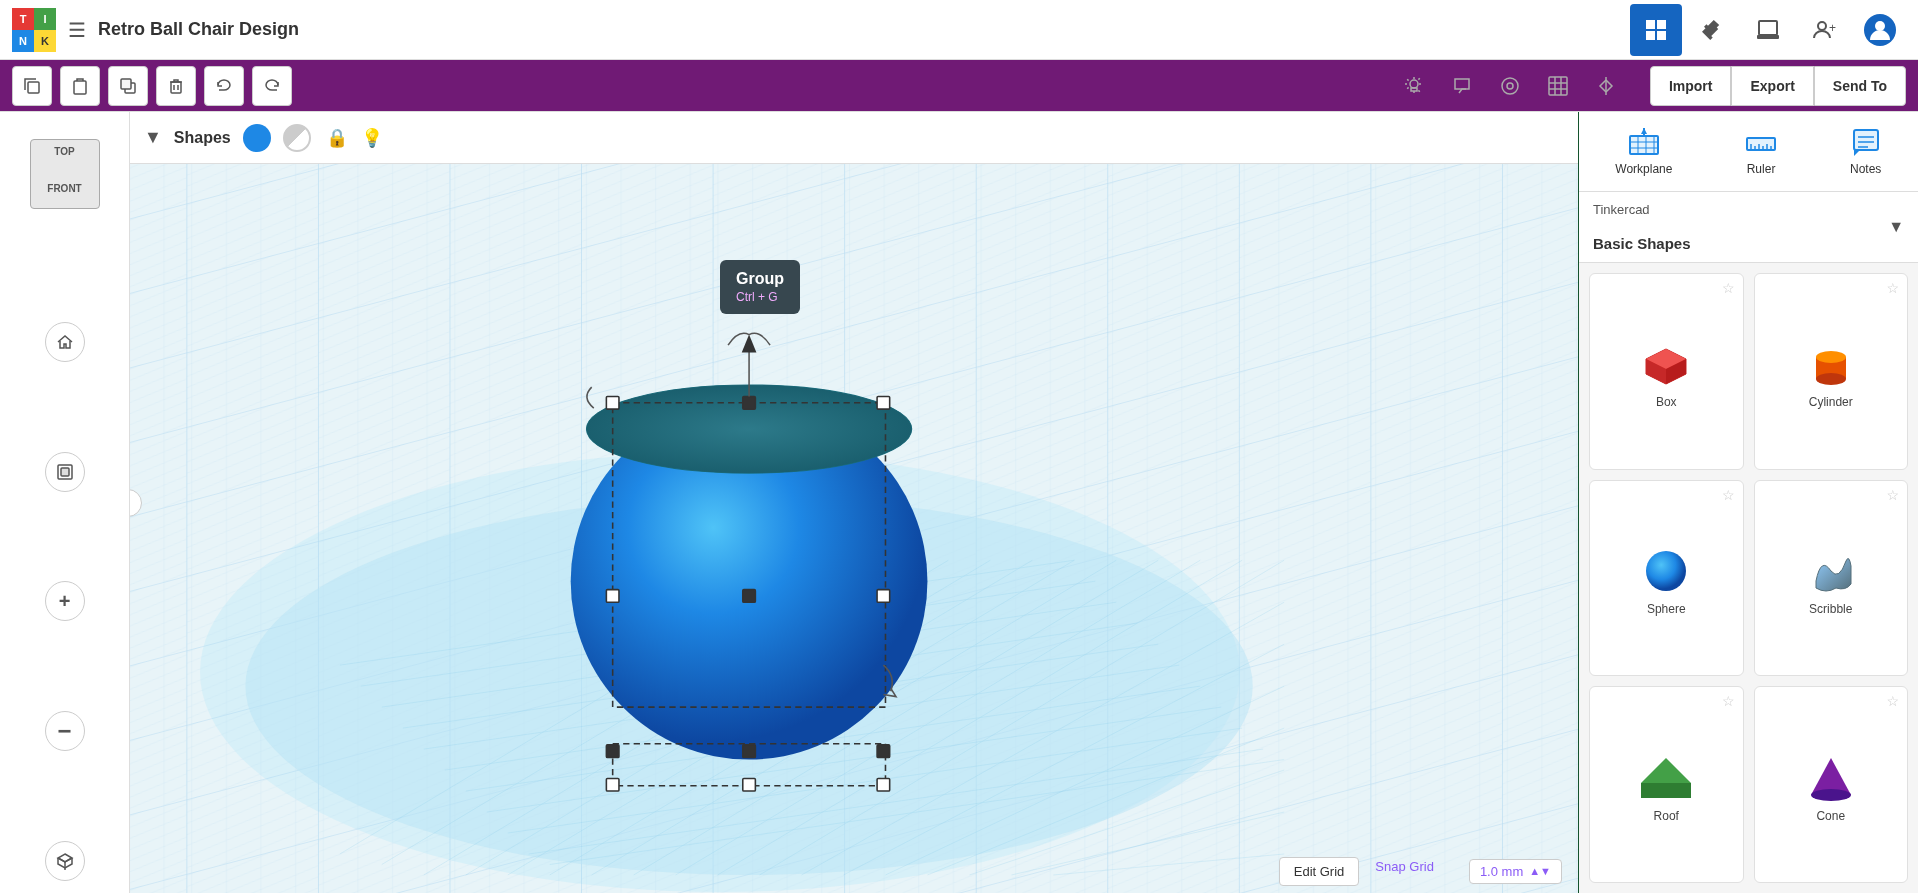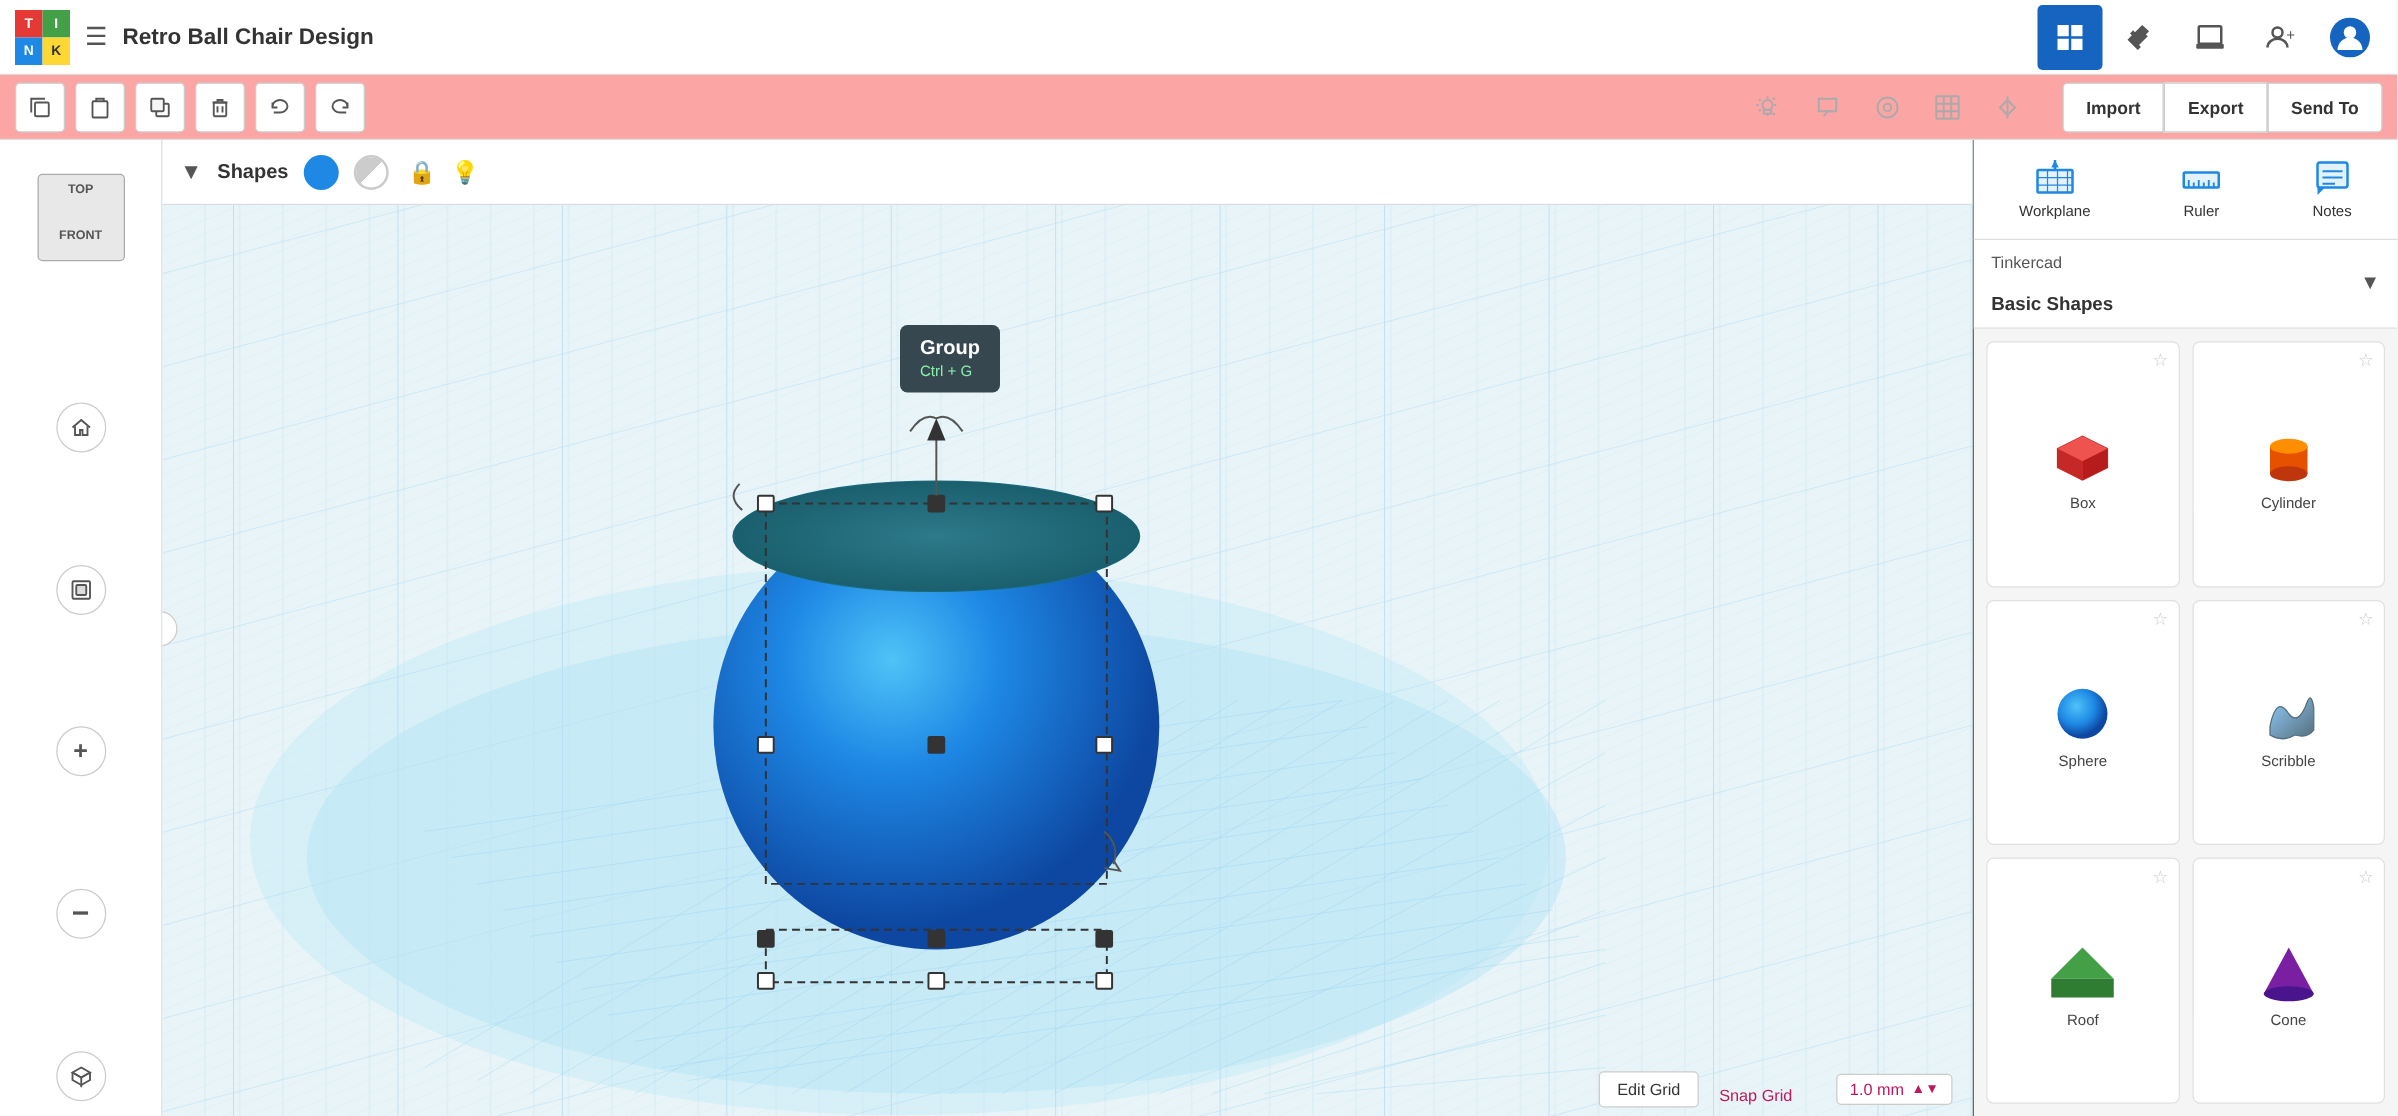--- a/index.html
+++ b/index.html
@@ -30,21 +30,21 @@
     #header-right { display: flex; align-items: center; gap: 4px; margin-left: auto; }
     .header-icon-btn {
       width: 52px; height: 52px; display: flex; align-items: center; justify-content: center;
       cursor: pointer; border: none; background: transparent; font-size: 20px; color: #555;
     }
     .header-icon-btn.active { background: #1565c0; color: #fff; border-radius: 4px; }
 
     
     #toolbar {
       display: flex; align-items: center;
-      height: 52px; background: #fca5a5;
+      height: 52px; background: #701a75;
       border-bottom: 1px solid #ddd;
       padding: 0 12px; gap: 8px;
     }
     .toolbar-btn {
       width: 40px; height: 40px; display: flex; align-items: center; justify-content: center;
       cursor: pointer; border: 1px solid transparent; background: #fff;
       border-radius: 4px; font-size: 16px; color: #444;
       border: 1px solid #ccc;
     }
     .toolbar-spacer { flex: 1; }
@@ -96,38 +96,38 @@
     #scene {
       position: absolute; top: 0; left: 0; width: 100%; height: 100%;
     }
 
     
     #group-tooltip {
       position: absolute; top: 148px; left: 590px;
       background: #37474f; color: #fff; border-radius: 6px;
       padding: 10px 16px; font-size: 15px; z-index: 100;
     }
-    #group-tooltip .ctrl-hint { font-size: 12px; color: #86efac; margin-top: 2px; }
+    #group-tooltip .ctrl-hint { font-size: 12px; color: #f0abfc; margin-top: 2px; }
     .shape-color-btn {
       width: 30px; height: 30px; border-radius: 50%; cursor: pointer; border: none;
     }
     .shape-solid { background: #1e88e5; }
 
     
     #bottom-bar {
       position: absolute; bottom: 0; left: 0; right: 0;
       height: 44px; display: flex; align-items: center; justify-content: flex-end;
       padding: 0 16px; gap: 16px; background: transparent;
     }
     #edit-grid-btn {
       background: #fff; border: 1px solid #ccc; border-radius: 4px;
       padding: 6px 14px; font-size: 13px; cursor: pointer; color: #333;
     }
     #snap-grid {
-      display: flex; align-items: flex-end; gap: 8px; font-size: 13px; color: #be185d;
+      display: flex; align-items: flex-start; gap: 8px; font-size: 13px; color: #8b5cf6;
     }
     #snap-value {
       background: #fff; border: 1px solid #ccc; border-radius: 4px;
       padding: 4px 10px; font-size: 13px; display: flex; align-items: center; gap: 6px; margin-left: 27px;
     }
 
     
     #right-panel {
       width: 340px; background: #f5f5f5; border-left: 1px solid #14532d;
       display: flex; flex-direction: column;

